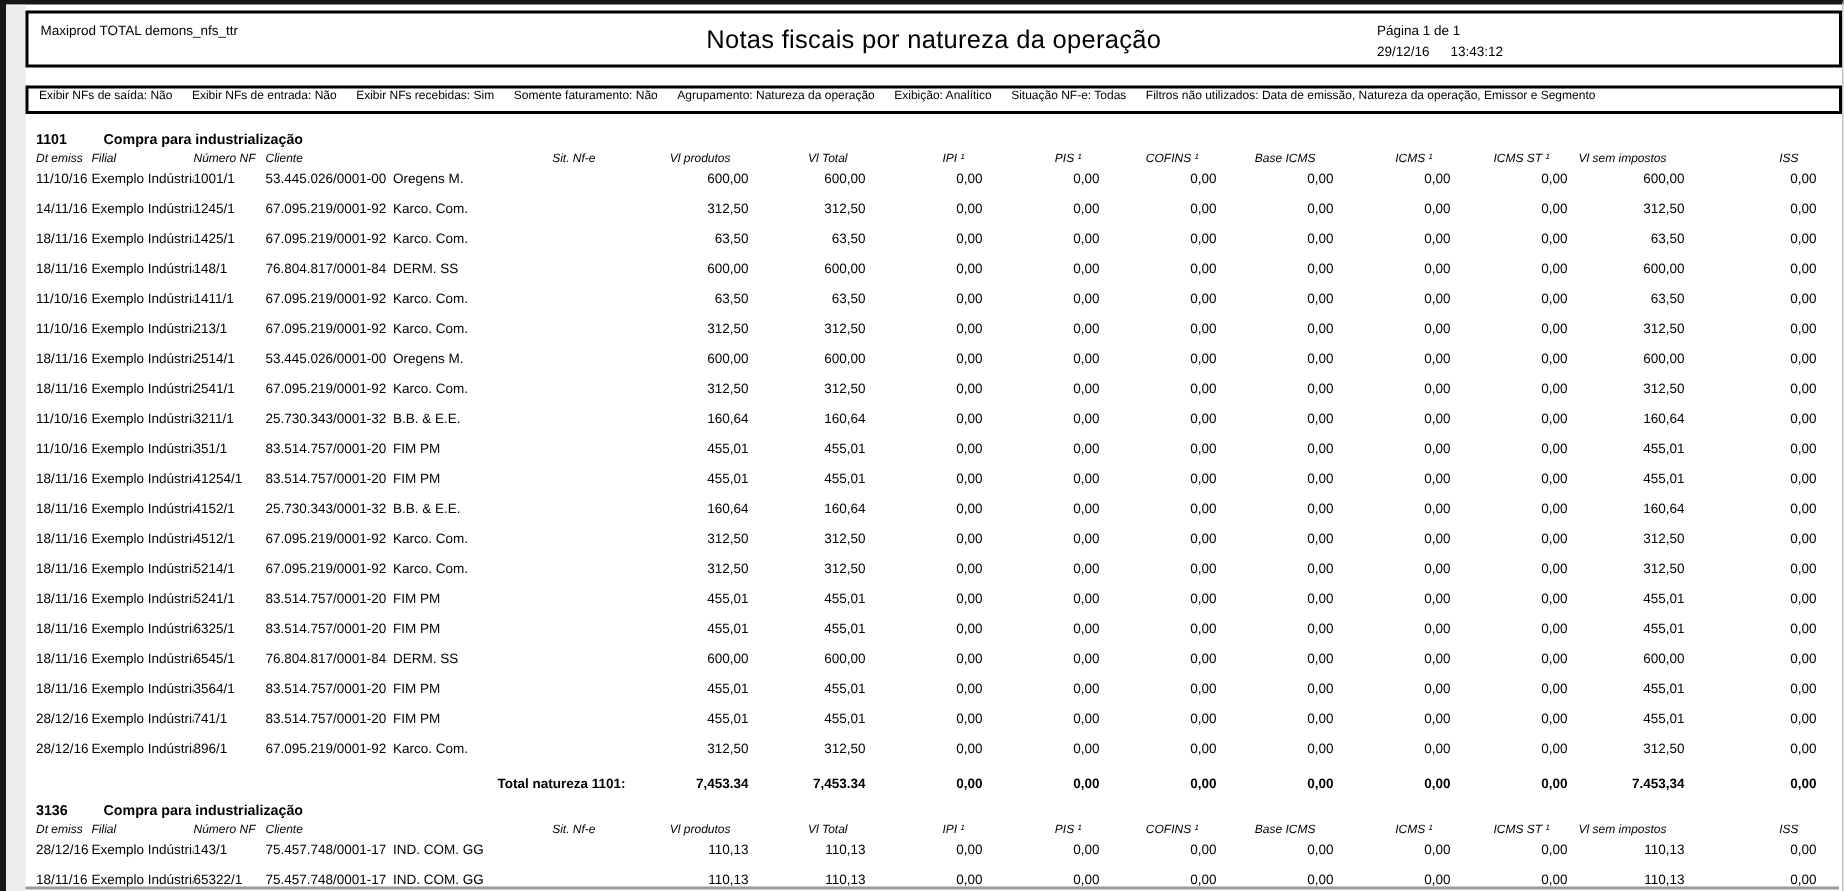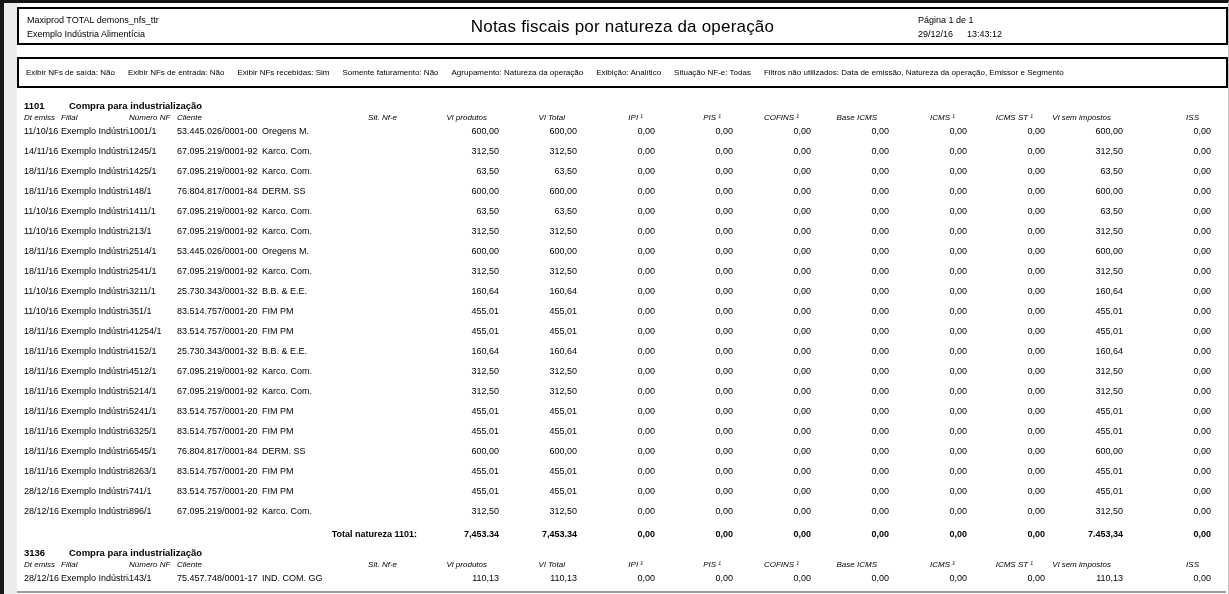--- a/index.html
+++ b/index.html
@@ -12,22 +12,22 @@
   .content{position:absolute;left:13px;top:0;width:1211px;padding-top:4px;}
 
   .header-box{border:2px solid #000;height:38px;box-sizing:border-box;display:flex;
               align-items:stretch;padding:4px 8px 2px 8px;background:#fff;}
   .h-left{width:300px;font-size:9px;line-height:14px;}
   .h-center{flex:1;display:flex;align-items:center;justify-content:center;
             font-size:17px;font-weight:normal;letter-spacing:0.2px;}
   .h-right{width:300px;font-size:9px;line-height:14px;text-align:left;}
   .h-time{margin-left:14px;}
 
-  .filter-box{border:2px solid #000;margin-top:12px;height:31px;box-sizing:border-box;
-              display:flex;align-items:center;gap:13px;padding:0 7px;font-size:8px;
+  .filter-box{border:2px solid #000;margin-top:12px;height:19px;box-sizing:border-box;
+              display:flex;gap:13px;padding:0 7px;font-size:8px;
               white-space:nowrap;overflow:hidden;background:#fff;}
 
   .group{margin-top:12px;padding-left:7px;}
   .group ~ .group{margin-top:2px;}
   .group-header{font-weight:bold;font-size:9.5px;height:13px;line-height:11px;}
   .group-code{display:inline-block;width:45px;}
 
   table{border-collapse:collapse;table-layout:fixed;width:1187px;}
   th,td{padding:0;margin:0;overflow:hidden;white-space:nowrap;font-weight:normal;}
   thead th{font-size:8px;font-style:italic;height:12px;vertical-align:top;line-height:9px;}
@@ -43,21 +43,20 @@
 </head>
 <body>
 
 <div class="outer">
   <div class="gutter"></div>
   <div class="content">
 
     <div class="header-box">
       <div class="h-left">
         <div>Maxiprod TOTAL demons_nfs_ttr</div>
-        <div>Exemplo Indústria Alimentícia</div>
       </div>
       <div class="h-center">Notas fiscais por natureza da operação</div>
       <div class="h-right">
         <div>Página 1 de 1</div>
         <div>
           <span>29/12/16</span><span class="h-time">13:43:12</span>
         </div>
       </div>
     </div>
 
@@ -416,21 +415,21 @@
                 <td class="ar">0,00</td>
                 <td class="ar">0,00</td>
                 <td class="ar">0,00</td>
                 <td class="ar">0,00</td>
                 <td class="ar">600,00</td>
                 <td class="ar">0,00</td>
               </tr>
               <tr>
                 <td class="al">18/11/16</td>
                 <td class="al">Exemplo Indústria A</td>
-                <td class="al">8263/1</td>
+                <td class="al">3564/1</td>
                 <td class="al">83.514.757/0001-20</td>
                 <td class="al">FIM PM</td>
                 <td class="al"></td>
                 <td class="ar">455,01</td>
                 <td class="ar">455,01</td>
                 <td class="ar">0,00</td>
                 <td class="ar">0,00</td>
                 <td class="ar">0,00</td>
                 <td class="ar">0,00</td>
                 <td class="ar">0,00</td>

